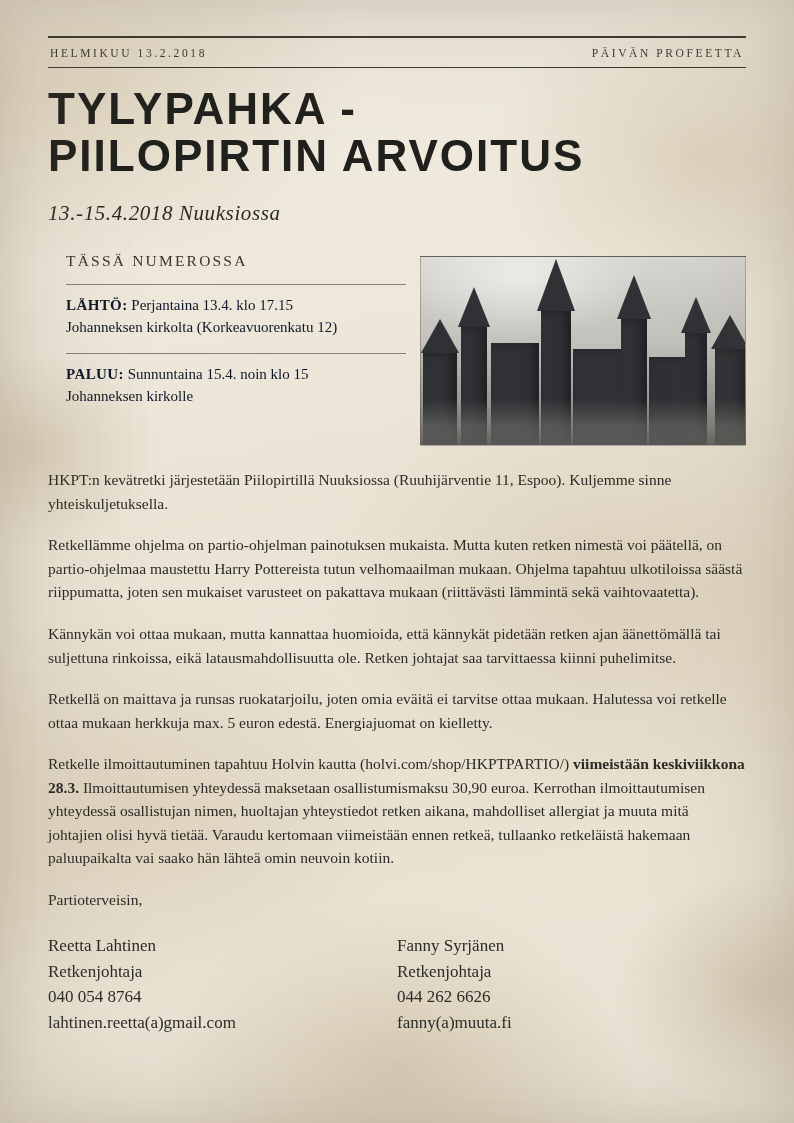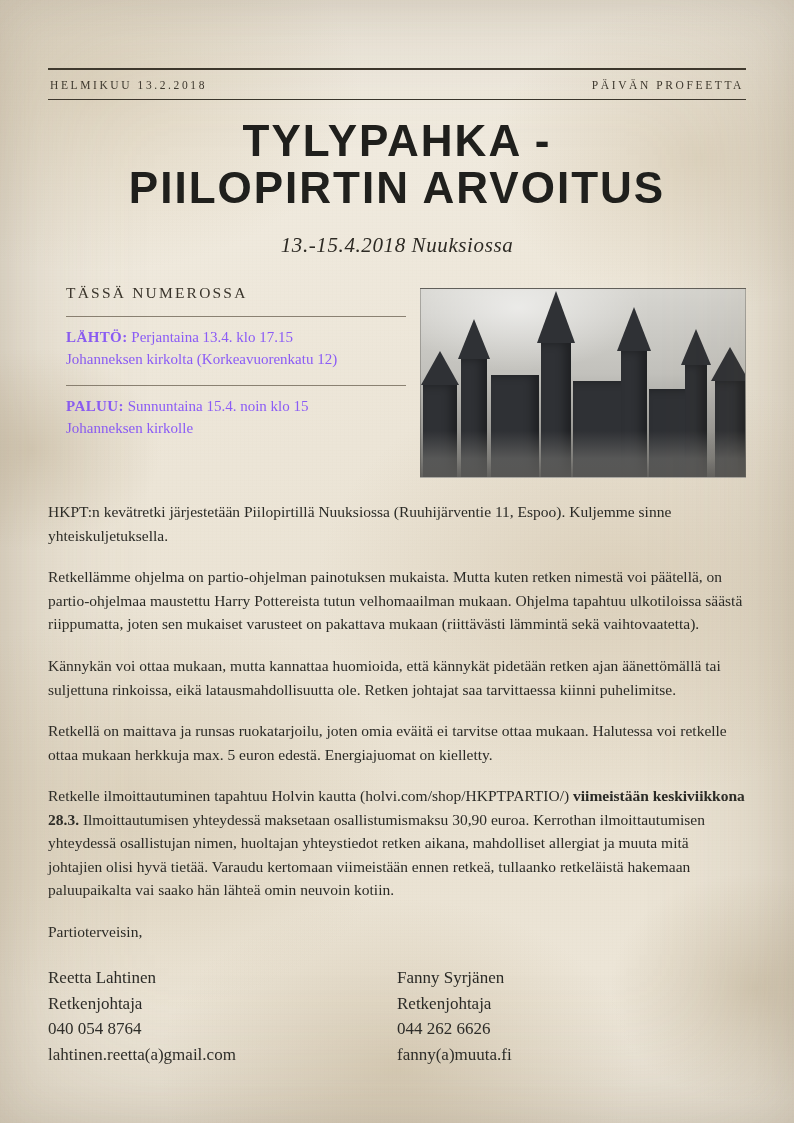--- a/index.html
+++ b/index.html
@@ -47,37 +47,37 @@
 
   .content {
     position: absolute;
     inset: 0;
     padding: 0 48px;
     box-sizing: border-box;
   }
 
   
   .masthead {
-    margin-top: 68px;
+    margin-top: 36px;
     border-top: 2px solid #3a352c;
     border-bottom: 1px solid #3a352c;
     padding: 9px 2px 8px 2px;
     display: flex;
     justify-content: space-between;
     align-items: center;
   }
   .masthead .slug {
     font-size: 11.5px;
     letter-spacing: 2.6px;
     color: #3b362d;
     font-family: "Liberation Serif", serif;
   }
 
   .title-block {
-    text-align: center;
+    text-align: left;
     margin-top: 18px;
   }
   .title-line {
     font-family: "Liberation Sans", sans-serif;
     font-weight: bold;
     font-size: 44px;
     letter-spacing: 2px;
     line-height: 1.06;
     color: #20201d;
   }
@@ -109,21 +109,21 @@
   }
   .rule {
     border-top: 1px solid #8a8172;
     margin: 0 0 10px 0;
     width: 100%;
   }
   .info-block {
     margin-bottom: 14px;
     font-size: 15px;
     line-height: 1.45;
-    color: #8b5cf6;
+    color: #0f172a;
   }
   .info-block b {
     letter-spacing: 0.4px;
   }
   .photo {
     flex: 1 1 auto;
     height: 188px;
     margin-top: 4px;
     position: relative;
     overflow: hidden;

